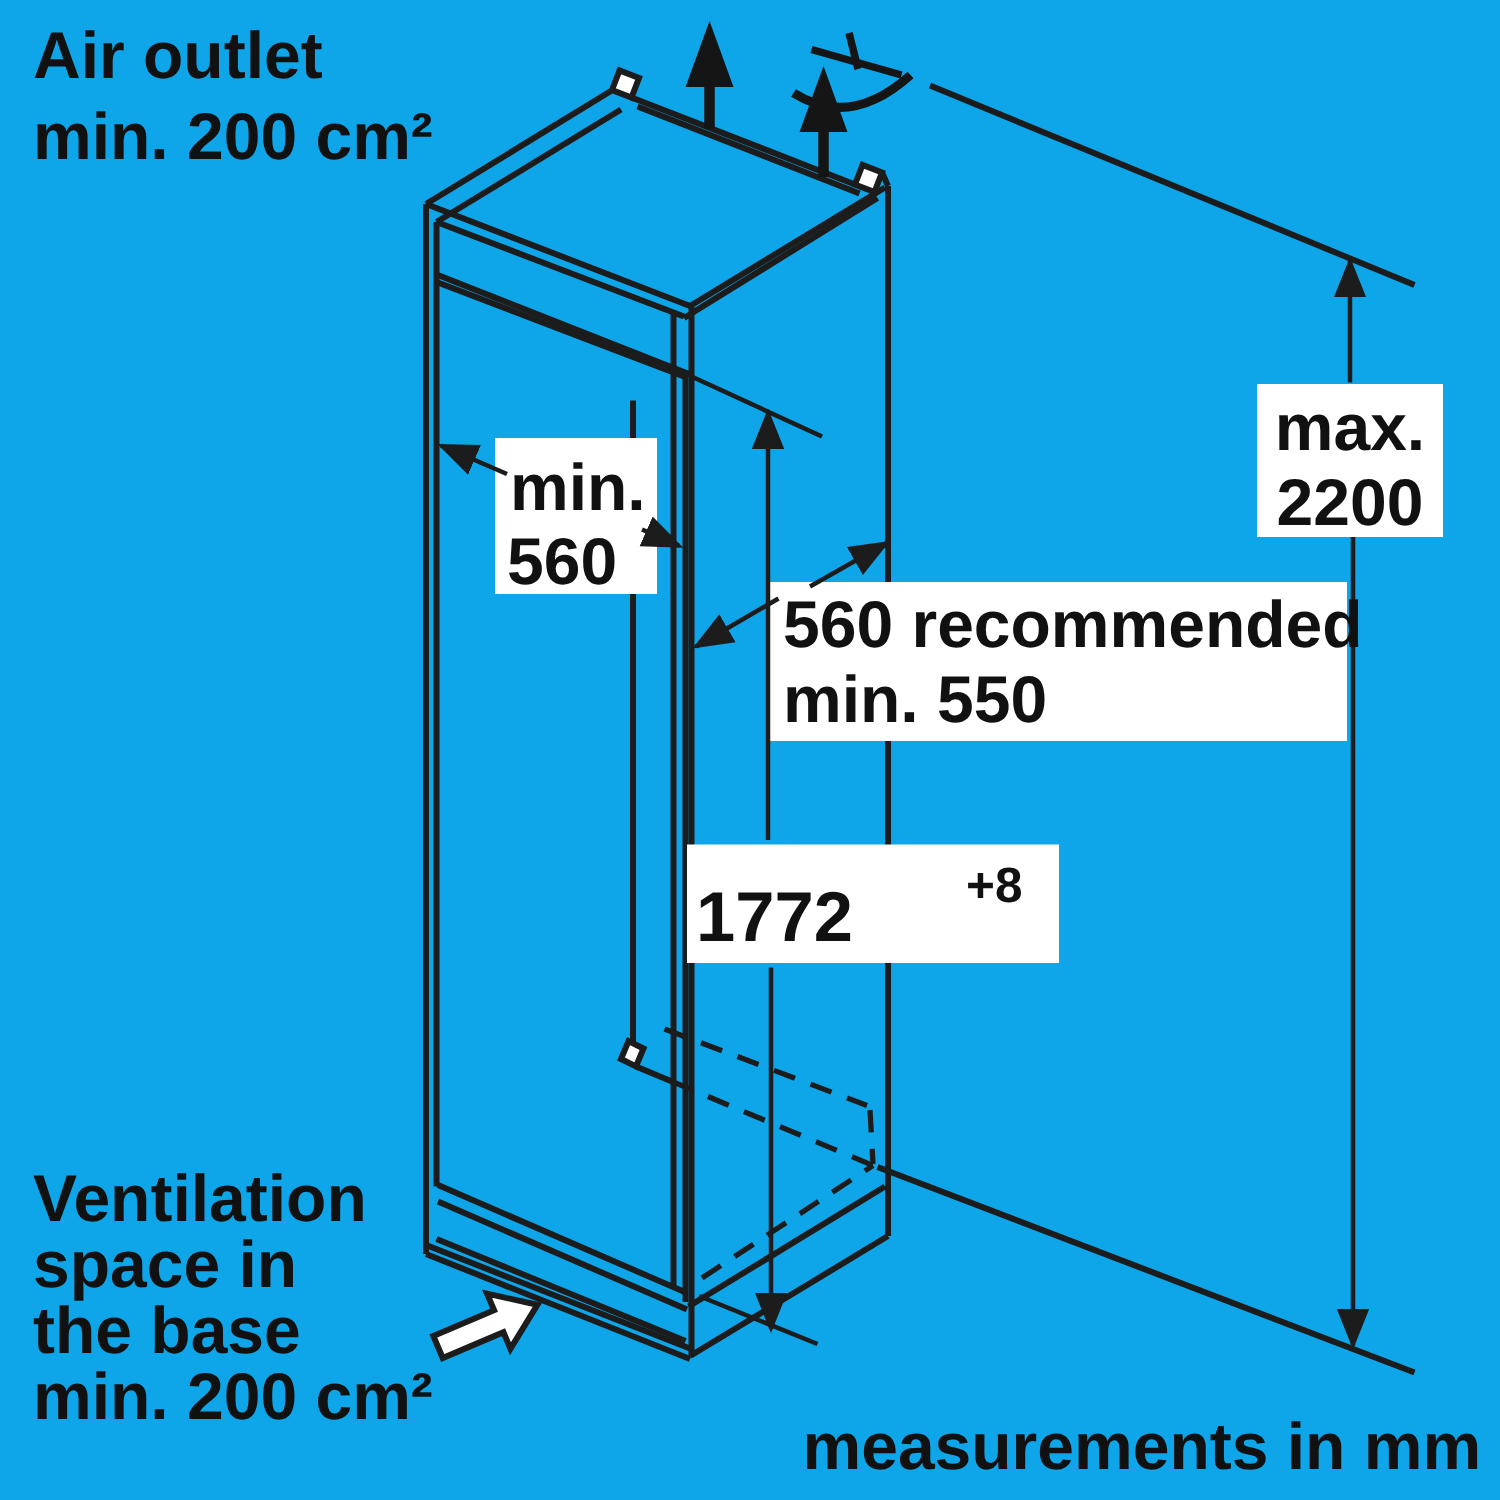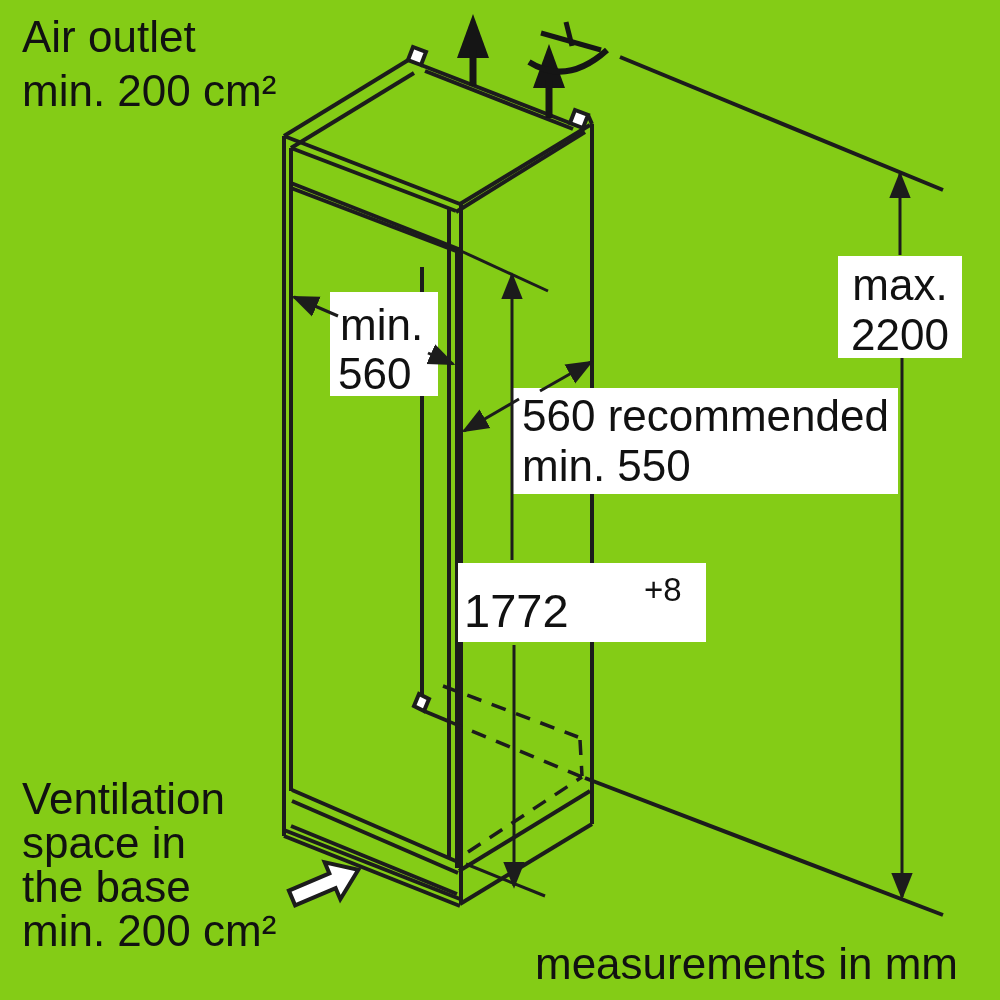--- a/index.html
+++ b/index.html
@@ -4,22 +4,23 @@
 <style>
   html, body {
     margin: 0;
     padding: 0;
     background: #ffffff;
   }
   .page {
     width: 1000px;
     height: 1000px;
     position: relative;
-    background: #84cc16;
+    background: #0ea5e9;
     font-family: "Liberation Sans", sans-serif;
+    font-weight: bold;
   }
   svg text {
     fill: #111111;
     font-family: "Liberation Sans", sans-serif;
   }
   .lbl  { font-size: 44px; }
   .dim  { font-size: 44px; }
   .dimBig { font-size: 47px; }
   .sup  { font-size: 33px; }
   .struct { stroke: #1c1c1c; stroke-width: 4; fill: none; }

